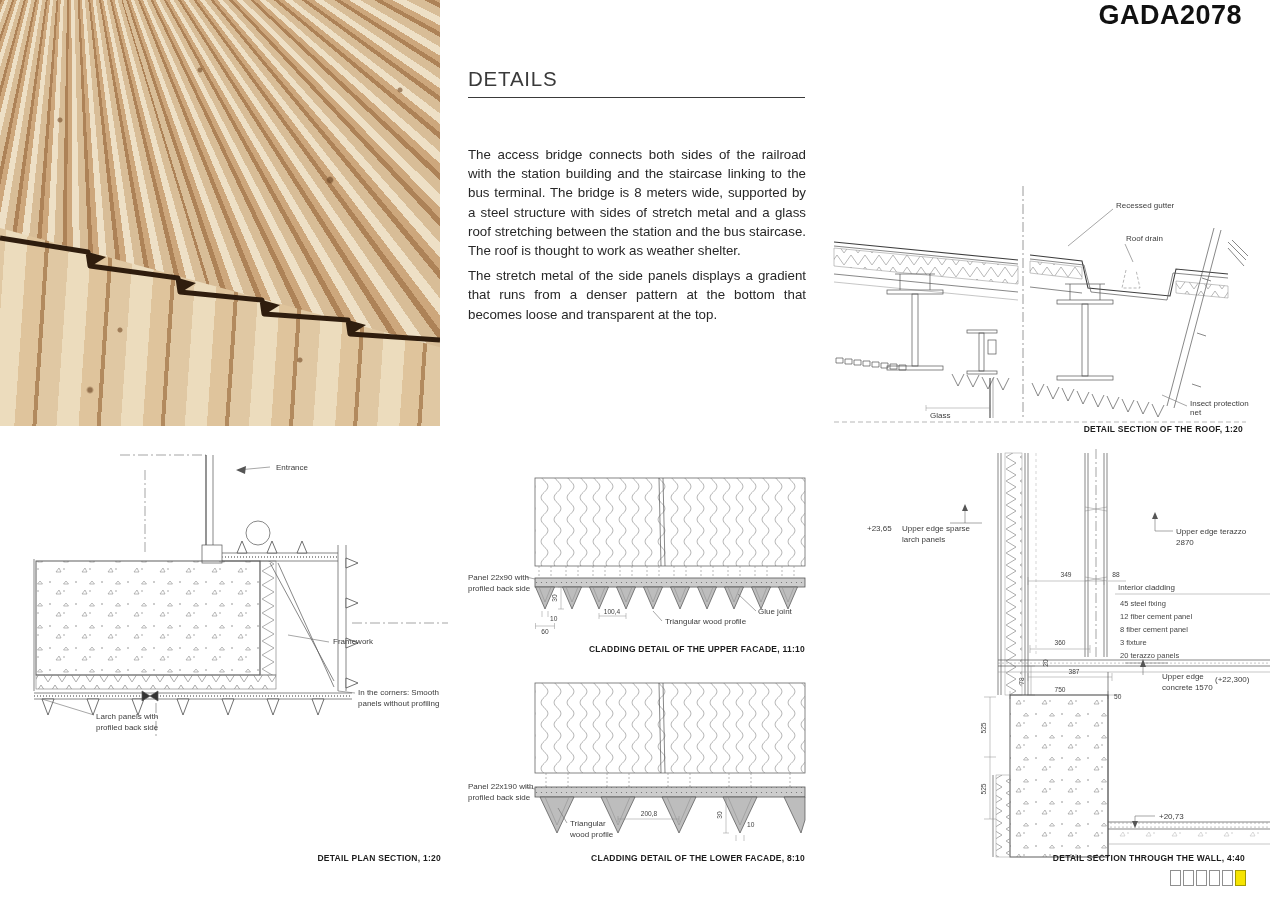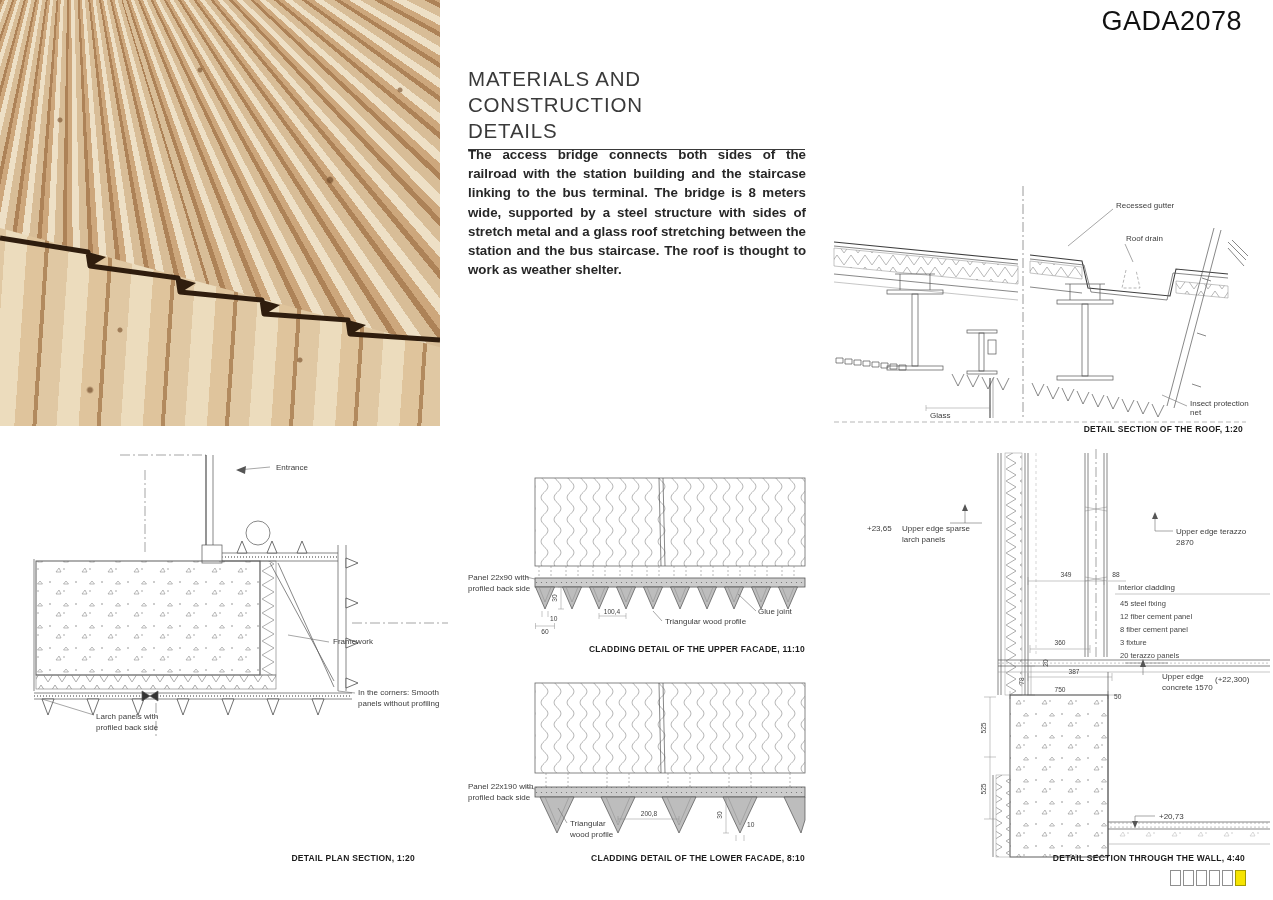--- a/index.html
+++ b/index.html
@@ -18,26 +18,26 @@
   .photo .knots{position:absolute;inset:0;opacity:.65;background-image:
      radial-gradient(circle 3px at 60px 120px,#7d5430 0 2px,transparent 3px),
      radial-gradient(circle 3px at 200px 70px,#7d5430 0 2px,transparent 3px),
      radial-gradient(circle 4px at 330px 180px,#6d4726 0 2.5px,transparent 4px),
      radial-gradient(circle 3px at 120px 330px,#7d5430 0 2px,transparent 3px),
      radial-gradient(circle 4px at 90px 390px,#6d4726 0 2px,transparent 4px),
      radial-gradient(circle 3px at 300px 360px,#7d5430 0 2px,transparent 3px),
      radial-gradient(circle 3px at 400px 90px,#7d5430 0 2px,transparent 3px);}
   .photo svg{position:absolute;inset:0;}
   
-  .logo{position:absolute;top:6px;right:31px;font-size:27px;font-weight:normal;letter-spacing:.5px;color:#111;}
+  .logo{position:absolute;top:0;right:31px;font-size:27px;font-weight:bold;letter-spacing:.5px;color:#111;}
   .title{position:absolute;left:468px;top:66px;width:337px;font-size:20.5px;letter-spacing:.8px;
          line-height:26px;color:#3a3a3a;border-bottom:1.5px solid #3a3a3a;padding-bottom:5px;}
   .intro{position:absolute;left:468px;top:145px;width:338px;font-size:13.3px;line-height:19.2px;
          text-align:justify;color:#272727;}
-  .intro p{margin:0 0 6px 0;font-weight:bold;}
+  .intro p{margin:0 0 6px 0;}
   .cap{position:absolute;font-size:8.5px;font-weight:bold;letter-spacing:.25px;color:#1c1c1c;white-space:nowrap;}
   
   svg{position:absolute;}
   .lbl{font-family:"Liberation Sans",sans-serif;font-size:8px;fill:#3c3c3c;}
   .lbl2{font-family:"Liberation Sans",sans-serif;font-size:7.5px;fill:#474747;}
   .dim{font-family:"Liberation Sans",sans-serif;font-size:6.6px;fill:#3f3f3f;}
   .thin{stroke:#555;stroke-width:.7;fill:none;}
   .thick{stroke:#3d3d3d;stroke-width:1.1;fill:none;}
   .hair{stroke:#8c8c8c;stroke-width:.5;fill:none;}
   .lead{stroke:#6b6b6b;stroke-width:.6;fill:none;}
@@ -60,26 +60,26 @@
       <polygon points="88,252 106,257 90,267" fill="#2f1d0e"></polygon>
       <polygon points="178,278 196,283 180,293" fill="#2f1d0e"></polygon>
       <polygon points="262,300 280,305 264,315" fill="#2f1d0e"></polygon>
       <polygon points="348,320 366,325 350,335" fill="#2f1d0e"></polygon>
     </svg>
   </div>
 
   <div class="logo">GADA2078</div>
 
   <div class="title">
-    <div>MATERIALS AND CONSTRUCTION</div>
     <div>DETAILS</div>
   </div>
 
   <div class="intro">
     <p>The access bridge connects both sides of the railroad with the station building and the staircase linking to the bus terminal. The bridge is 8 meters wide, supported by a steel structure with sides of stretch metal and a glass roof stretching between the station and the bus staircase. The roof is thought to work as weather shelter.</p>
+    <p>The stretch metal of the side panels displays a gradient that runs from a denser pattern at the bottom that becomes loose and transparent at the top.</p>
   </div>
 
   <svg style="left:830px;top:182px" width="420" height="242" viewBox="0 0 420 242">
     <defs>
       <pattern id="zigR" width="14" height="12" patternUnits="userSpaceOnUse">
         <path d="M0,11 L7,1 L14,11" fill="none" stroke="#9a9a9a" stroke-width="0.7"></path>
       </pattern>
     </defs>
     <line x1="193" y1="4" x2="193" y2="238" stroke="#808080" stroke-width="0.8" stroke-dasharray="10 3 2 3"></line>
 
@@ -221,21 +221,21 @@
 
     <line class="lead" x1="309" y1="197" x2="268" y2="190"></line>
     <text class="lbl" x="313" y="199">Framework</text>
     <line class="lead" x1="335" y1="248" x2="318" y2="246"></line>
     <text class="lbl" x="338" y="250">In the corners: Smooth</text>
     <text class="lbl" x="338" y="261">panels without profiling</text>
     <line class="lead" x1="74" y1="270" x2="22" y2="254"></line>
     <text class="lbl" x="76" y="274">Larch panels with</text>
     <text class="lbl" x="76" y="285">profiled back side</text>
   </svg>
-  <div class="cap" style="right:858px;top:853px">DETAIL PLAN SECTION, 1:20</div>
+  <div class="cap" style="right:832px;top:853px">DETAIL PLAN SECTION, 1:20</div>
 
   <svg style="left:460px;top:470px" width="350" height="185" viewBox="0 0 350 185">
     <defs>
       <pattern id="wavU" width="13" height="22" patternUnits="userSpaceOnUse">
         <path d="M6.5,0 C2,4 2,7 6.5,11 C11,15 11,18 6.5,22" fill="none" stroke="#9b9b9b" stroke-width="0.8"></path>
       </pattern>
       <pattern id="dotU" width="5" height="5" patternUnits="userSpaceOnUse">
         <circle cx="1.5" cy="2.5" r="0.6" fill="#6f6f6f"></circle>
       </pattern>
     </defs>

